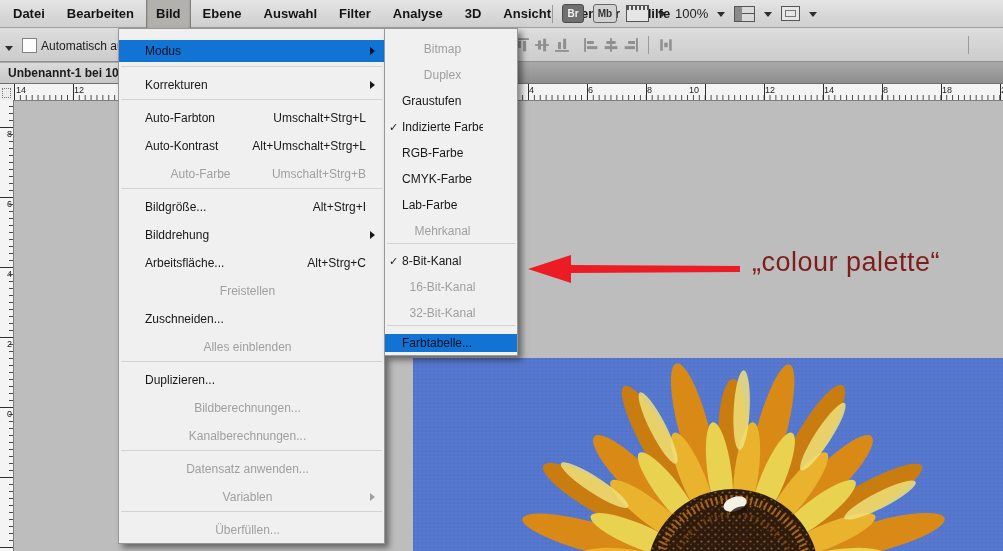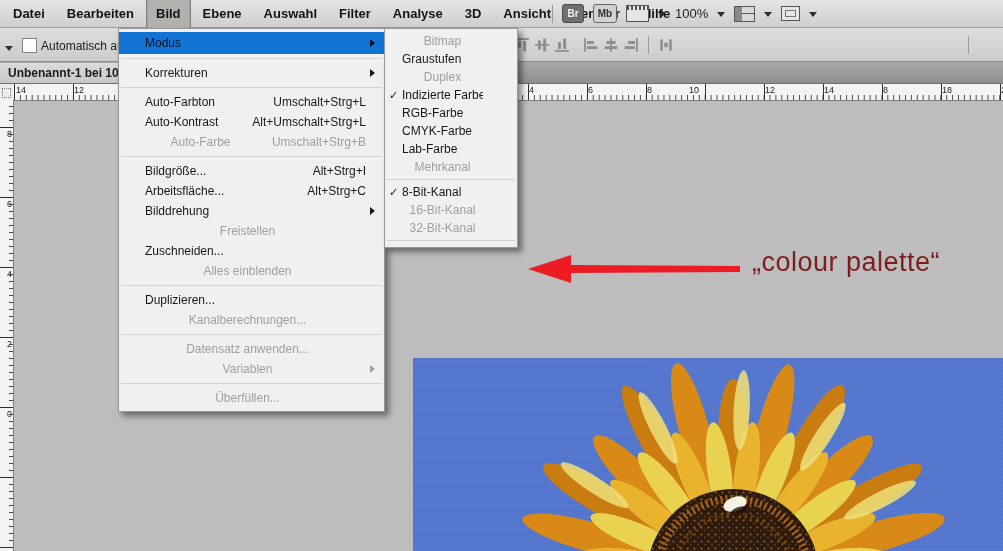--- a/index.html
+++ b/index.html
@@ -71,21 +71,21 @@
   .canvas-image svg{display:block;width:100%;height:100%;}
   
   .anno-arrow{position:absolute;left:524px;top:250px;z-index:8;}
   .anno-text{position:absolute;left:752px;top:247px;font-size:27px;color:#7f1d1d;
     z-index:8;letter-spacing:.5px;}
   
   .menu-panel{position:absolute;background:#f0f0f0;border:1px solid #979797;
     box-shadow:4px 4px 6px rgba(0,0,0,.45);padding:3px 0;font-size:12px;z-index:20;}
   #bild-menu{left:118px;top:28px;width:265px;}
   #modus-menu{left:384px;top:28px;width:132px;z-index:21;}
-  .menu-row{height:20px;display:flex;align-items:center;padding:0 5px 0 0;color:#181818;}
+  .menu-row{height:20px;display:flex;align-items:center;padding:0 5px 0 0;color:#181818;margin-top:8px;}
   #modus-menu .menu-row{height:18px;}
   #bild-menu .menu-row:first-child{height:22px;}
   .menu-row .chk{width:26px;text-align:center;font-size:11px;flex:none;}
   #modus-menu .menu-row .chk{width:17px;}
   .menu-row .lbl{flex:1;white-space:nowrap;overflow:hidden;}
   .menu-row .sc{margin-left:16px;white-space:nowrap;}
   .menu-row .arr{width:13px;flex:none;display:flex;justify-content:flex-end;}
   .menu-row .tri{width:0;height:0;border:4px solid transparent;border-left:5px solid currentColor;}
   .menu-row.disabled{color:#9f9f9f;text-align:center;}
   .menu-row.highlight{background:#1173d4;color:#03101f;}
@@ -367,103 +367,109 @@
       </div>
       <div class="menu-sep"></div>
       <div class="menu-row">
         <span class="chk"></span>
         <span class="lbl">Bildgröße...</span>
         <span class="sc">Alt+Strg+I</span>
         <span class="arr"></span>
       </div>
       <div class="menu-row">
         <span class="chk"></span>
+        <span class="lbl">Bilddrehung</span>
+        <span class="sc"></span>
+        <span class="arr">
+          <i class="tri"></i>
+        </span>
+      </div>
+      <div class="menu-row">
+        <span class="chk"></span>
         <span class="lbl">Arbeitsfläche...</span>
         <span class="sc">Alt+Strg+C</span>
         <span class="arr"></span>
       </div>
-      <div class="menu-row">
-        <span class="chk"></span>
-        <span class="lbl">Bilddrehung</span>
+      <div class="menu-row disabled">
+        <span class="chk"></span>
+        <span class="lbl">Freistellen</span>
+        <span class="sc"></span>
+        <span class="arr"></span>
+      </div>
+      <div class="menu-row">
+        <span class="chk"></span>
+        <span class="lbl">Zuschneiden...</span>
+        <span class="sc"></span>
+        <span class="arr"></span>
+      </div>
+      <div class="menu-row disabled">
+        <span class="chk"></span>
+        <span class="lbl">Alles einblenden</span>
+        <span class="sc"></span>
+        <span class="arr"></span>
+      </div>
+      <div class="menu-sep"></div>
+      <div class="menu-row">
+        <span class="chk"></span>
+        <span class="lbl">Duplizieren...</span>
+        <span class="sc"></span>
+        <span class="arr"></span>
+      </div>
+      <div class="menu-row disabled">
+        <span class="chk"></span>
+        <span class="lbl">Bildberechnungen...</span>
+        <span class="sc"></span>
+        <span class="arr"></span>
+      </div>
+      <div class="menu-row disabled">
+        <span class="chk"></span>
+        <span class="lbl">Kanalberechnungen...</span>
+        <span class="sc"></span>
+        <span class="arr"></span>
+      </div>
+      <div class="menu-sep"></div>
+      <div class="menu-row disabled">
+        <span class="chk"></span>
+        <span class="lbl">Datensatz anwenden...</span>
+        <span class="sc"></span>
+        <span class="arr"></span>
+      </div>
+      <div class="menu-row disabled">
+        <span class="chk"></span>
+        <span class="lbl">Variablen</span>
         <span class="sc"></span>
         <span class="arr">
           <i class="tri"></i>
         </span>
       </div>
-      <div class="menu-row disabled">
-        <span class="chk"></span>
-        <span class="lbl">Freistellen</span>
-        <span class="sc"></span>
-        <span class="arr"></span>
-      </div>
-      <div class="menu-row">
-        <span class="chk"></span>
-        <span class="lbl">Zuschneiden...</span>
-        <span class="sc"></span>
-        <span class="arr"></span>
-      </div>
-      <div class="menu-row disabled">
-        <span class="chk"></span>
-        <span class="lbl">Alles einblenden</span>
-        <span class="sc"></span>
-        <span class="arr"></span>
-      </div>
-      <div class="menu-sep"></div>
-      <div class="menu-row">
-        <span class="chk"></span>
-        <span class="lbl">Duplizieren...</span>
-        <span class="sc"></span>
-        <span class="arr"></span>
-      </div>
-      <div class="menu-row disabled">
-        <span class="chk"></span>
-        <span class="lbl">Kanalberechnungen...</span>
-        <span class="sc"></span>
-        <span class="arr"></span>
-      </div>
-      <div class="menu-sep"></div>
-      <div class="menu-row disabled">
-        <span class="chk"></span>
-        <span class="lbl">Datensatz anwenden...</span>
-        <span class="sc"></span>
-        <span class="arr"></span>
-      </div>
-      <div class="menu-row disabled">
-        <span class="chk"></span>
-        <span class="lbl">Variablen</span>
-        <span class="sc"></span>
-        <span class="arr">
-          <i class="tri"></i>
-        </span>
-      </div>
       <div class="menu-sep"></div>
       <div class="menu-row disabled">
         <span class="chk"></span>
         <span class="lbl">Überfüllen...</span>
         <span class="sc"></span>
         <span class="arr"></span>
       </div>
     </div>
 
   <div class="menu-panel" id="modus-menu">
       <div class="menu-row disabled">
         <span class="chk"></span>
         <span class="lbl">Bitmap</span>
         <span class="sc"></span>
         <span class="arr"></span>
       </div>
+      <div class="menu-row disabled">
+        <span class="chk"></span>
+        <span class="lbl">Duplex</span>
+        <span class="sc"></span>
+        <span class="arr"></span>
+      </div>
       <div class="menu-row">
         <span class="chk"></span>
         <span class="lbl">Graustufen</span>
-        <span class="sc"></span>
-        <span class="arr"></span>
-      </div>
-      <div class="menu-row disabled">
-        <span class="chk"></span>
-        <span class="lbl">Duplex</span>
         <span class="sc"></span>
         <span class="arr"></span>
       </div>
       <div class="menu-row">
         <span class="chk">✓</span>
         <span class="lbl">Indizierte Farbe</span>
         <span class="sc"></span>
         <span class="arr"></span>
       </div>
       <div class="menu-row">
@@ -503,15 +509,21 @@
         <span class="sc"></span>
         <span class="arr"></span>
       </div>
       <div class="menu-row disabled">
         <span class="chk"></span>
         <span class="lbl">32-Bit-Kanal</span>
         <span class="sc"></span>
         <span class="arr"></span>
       </div>
       <div class="menu-sep"></div>
+      <div class="menu-row highlight">
+        <span class="chk"></span>
+        <span class="lbl">Farbtabelle...</span>
+        <span class="sc"></span>
+        <span class="arr"></span>
+      </div>
     </div>
 
 </div>
 
 </body></html>

